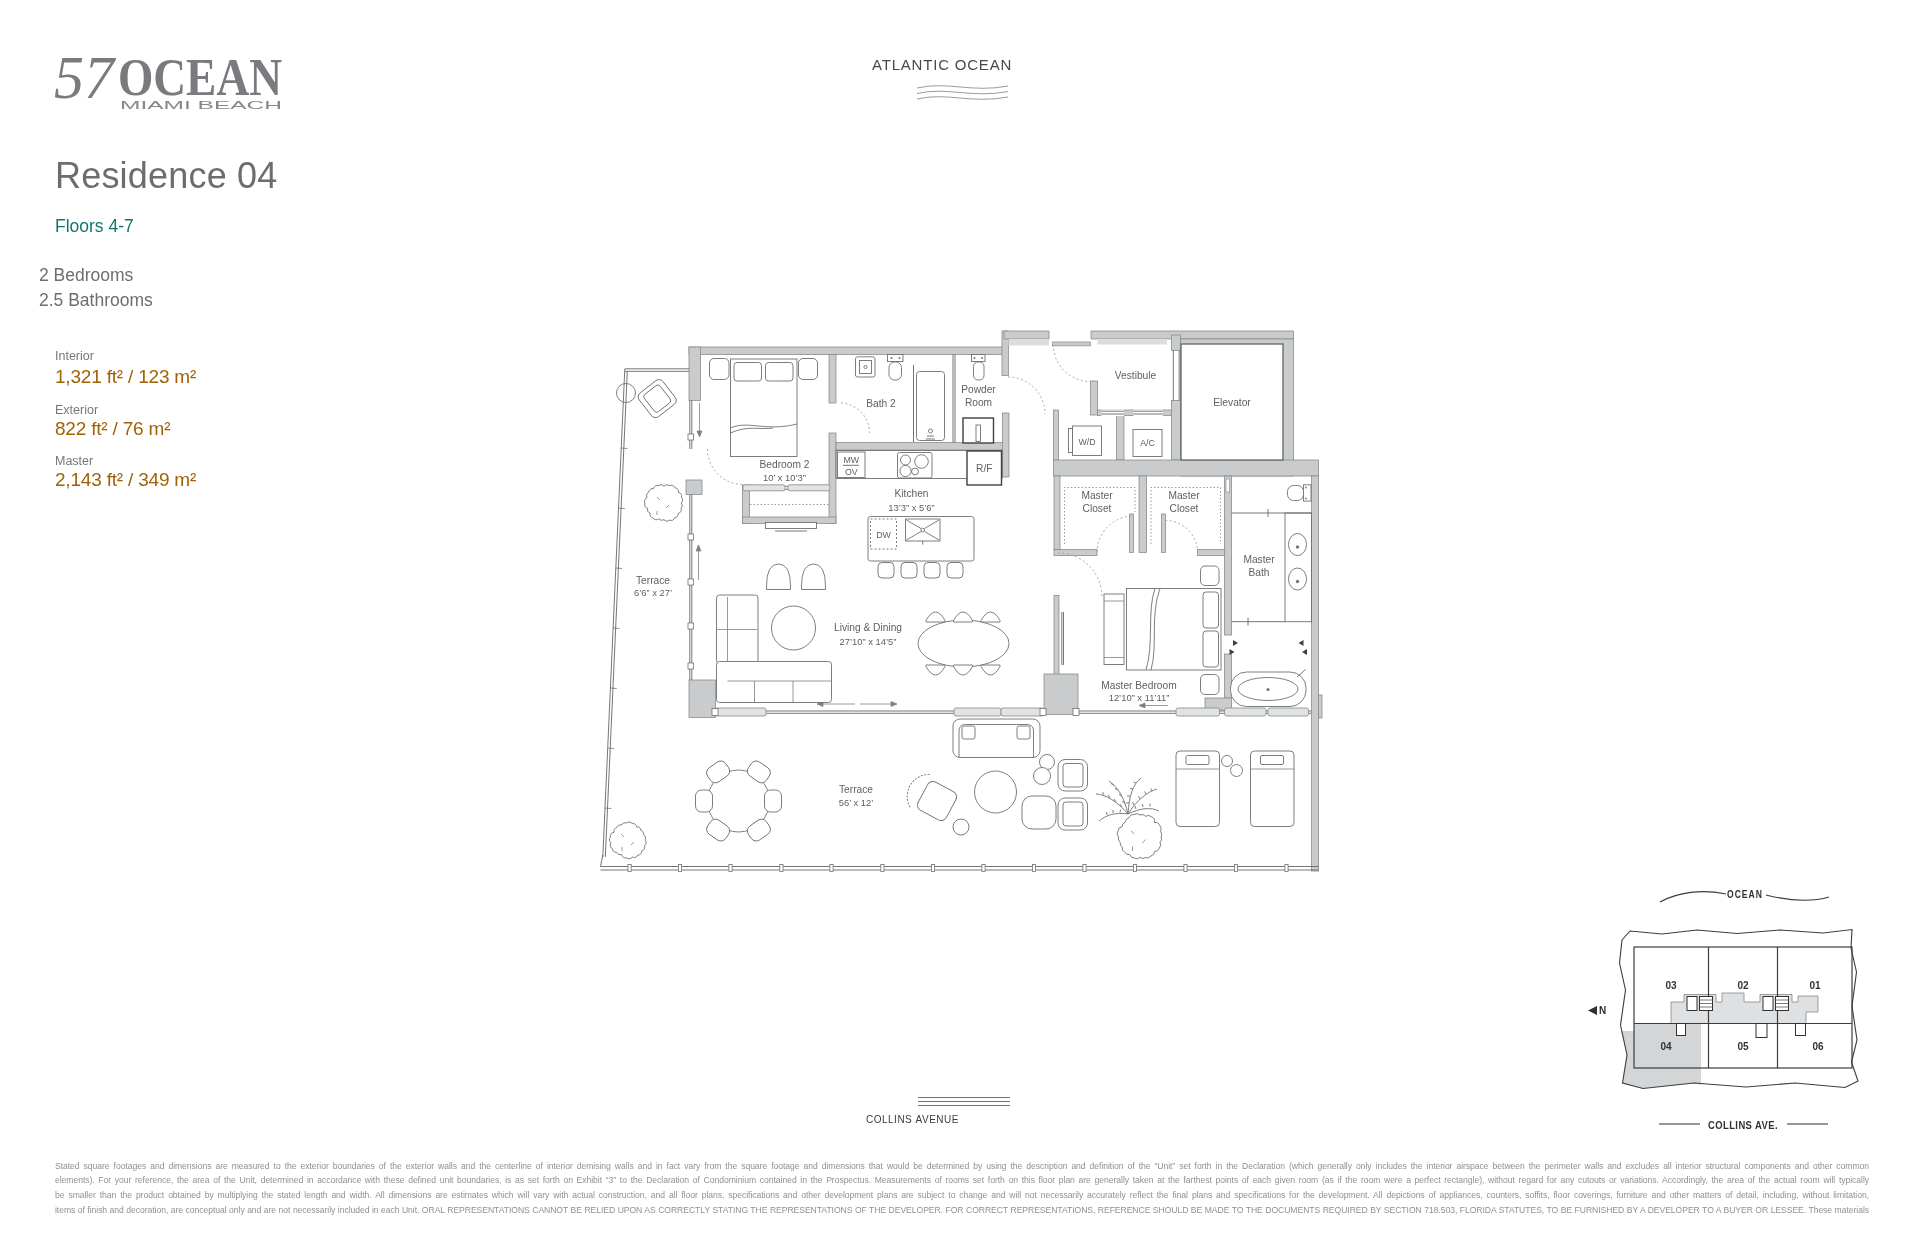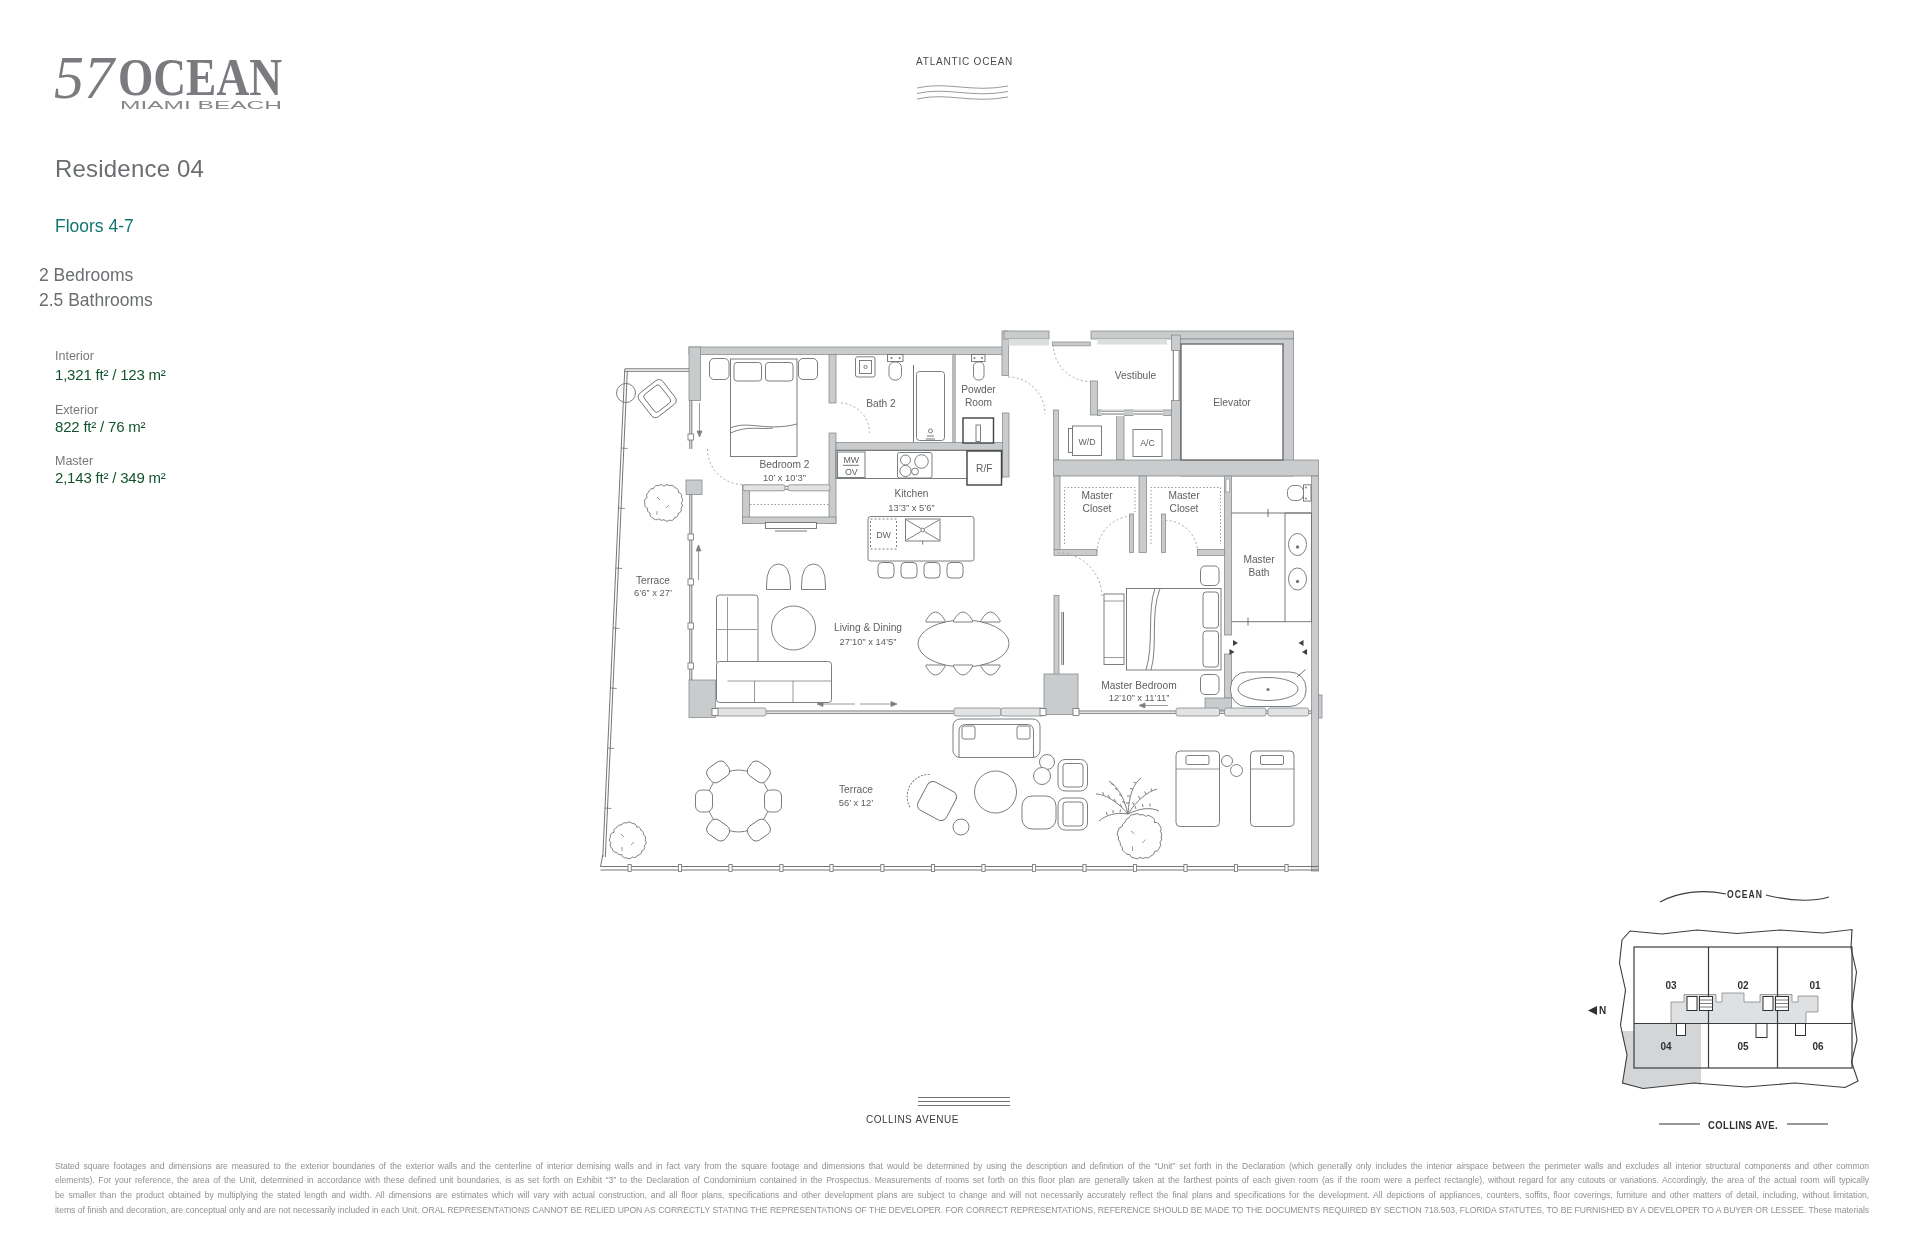--- a/index.html
+++ b/index.html
@@ -1,23 +1,23 @@
 <!DOCTYPE html>
 <html><head>
 <meta charset="utf-8">
 <style>
   html,body{margin:0;padding:0;background:#fff;width:1920px;height:1242px;overflow:hidden;}
   body{font-family:"Liberation Sans",sans-serif;position:relative;}
   .abs{position:absolute;}
-  #residence{left:55px;top:155px;font-size:24px;letter-spacing:0.2px;color:#6b6e71;}
+  #residence{left:55px;top:155px;font-size:36px;letter-spacing:0.2px;color:#6b6e71;}
   #floors{left:55px;top:216px;font-size:17.5px;color:#0f766e;}
   #beds{left:39px;top:263px;font-size:17.5px;color:#6b6e71;line-height:24.6px;}
   .statlbl{font-size:12.5px;color:#75787b;}
-  .statval{font-size:15px;color:#14532d;letter-spacing:-0.2px;}
-  #atl{left:916px;top:56px;font-size:10px;letter-spacing:0.8px;color:#47494b;}
+  .statval{font-size:19px;color:#a16207;letter-spacing:-0.2px;}
+  #atl{left:872px;top:56px;font-size:15px;letter-spacing:0.8px;color:#47494b;}
   #collins{left:866px;top:1113.5px;font-size:10px;letter-spacing:0.5px;color:#3a3c3e;}
   #disc{left:55px;top:1158.5px;width:1814px;font-size:8.6px;letter-spacing:-0.05px;line-height:14.7px;color:#8e9092;}
   #disc .j{text-align:justify;text-align-last:justify;}
 </style>
 </head>
 <body>
 
 <svg class="abs" style="left:40px;top:40px" width="260" height="80" viewBox="0 0 260 80">
   <g fill="#797b7e">
     <text x="14" y="58" font-family="Liberation Serif,serif" font-style="italic" font-size="62" textLength="60" lengthAdjust="spacingAndGlyphs">57</text>

